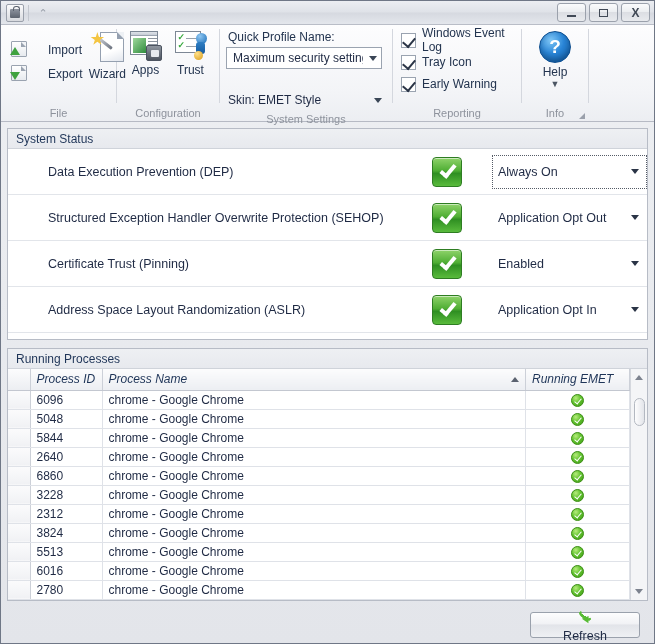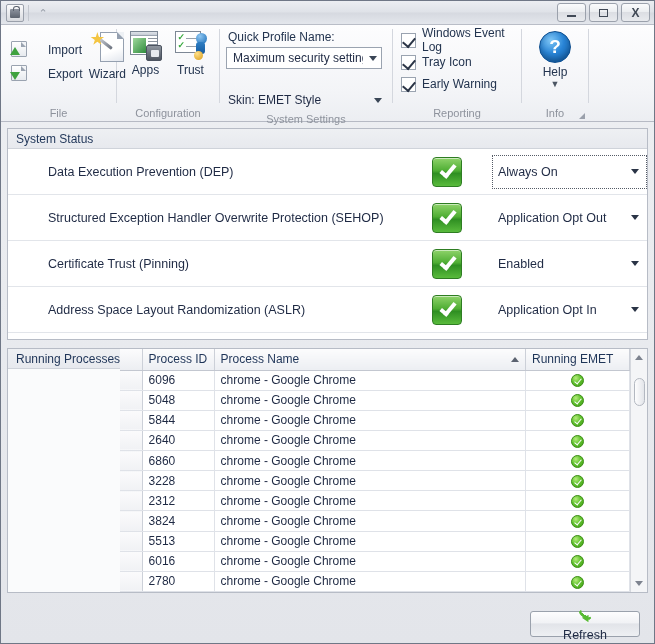--- a/index.html
+++ b/index.html
@@ -254,29 +254,30 @@
     font-size: 12.5px; color:#1f2a44;
   }
   .scombo-inner .txt { flex:1; }
   .scombo-inner .arr {
     width: 0; height: 0; border-left:4px solid transparent; border-right:4px solid transparent;
     border-top:5px solid #2a3446;
   }
   .focus-ring { outline: 1px dotted #555b66; outline-offset: -1px; }
 
   
-  .procbox { flex: 1; display:flex; flex-direction: row; margin-bottom: 12px; }
+  .procbox { flex: 1; display:flex; flex-direction: column; margin-bottom: 5px; }
   .grid-wrap { flex:1; display:flex; background:#ffffff; overflow:hidden; position:relative; }
   table.grid { border-collapse: collapse; width: 100%; table-layout: fixed; }
   table.grid th {
     font-weight: normal; font-size: 12px; color:#1f3558; text-align: left;
     height: 21px; padding: 0 6px;
     background: linear-gradient(180deg,#fcfcfd,#eceef2);
     border-right: 1px solid #ccd0d8; border-bottom: 1px solid #c3c7d0;
     position: relative;
+    font-style: italic;
   }
   table.grid th.rowhdr { width: 22px; padding:0; }
   table.grid th.c-pid { width: 72px; }
   table.grid th.c-emet { width: 104px; }
   table.grid th .sortasc {
     position: absolute; right: 6px; top: 8px; width:0;height:0;
     border-left:4px solid transparent; border-right:4px solid transparent;
     border-bottom:5px solid #5b6270;
   }
   table.grid td {

